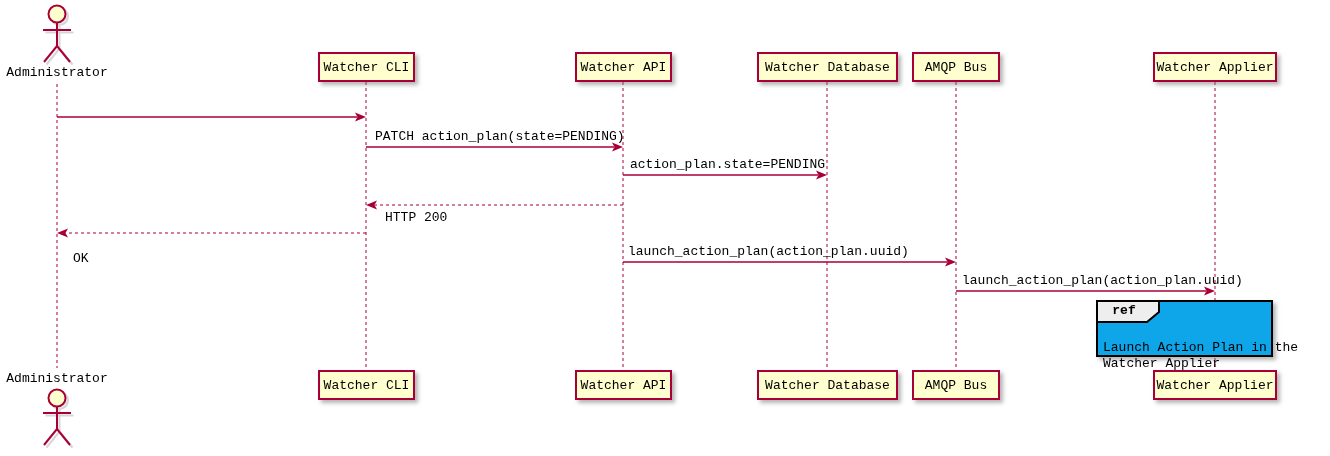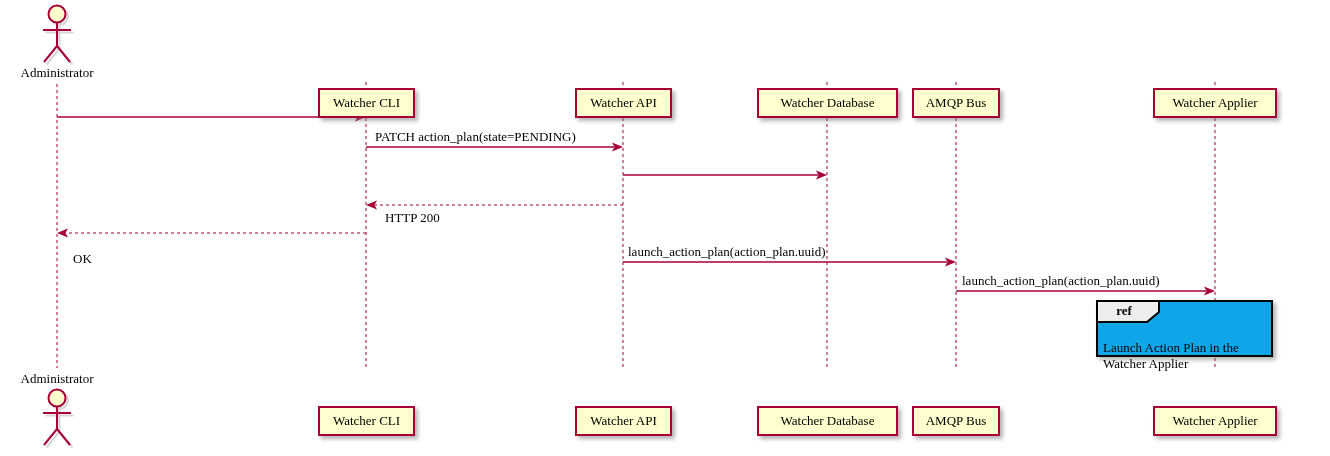--- a/index.html
+++ b/index.html
@@ -1,27 +1,27 @@
 <!DOCTYPE html>
 <html><head>
 <meta charset="utf-8">
 <style>
   html,body { margin:0; padding:0; background:#ffffff; }
   .canvas {
     position:relative; width:1330px; height:456px; background:#ffffff;
-    font-family:Liberation Serif, serif; font-size:13px; color:#000;
+    font-family:Liberation Mono, monospace; font-size:13px; color:#000;
     overflow:hidden;
   }
   .layer { position:absolute; left:0; top:0; z-index:1; }
   .pbox {
     position:absolute; height:30px; box-sizing:border-box;
     background:#FEFECE; border:2px solid #A80036;
     box-shadow:3px 3px 4px rgba(120,120,120,0.55);
     display:flex; align-items:center; justify-content:center;
-    z-index:2; font-size:13px; white-space:nowrap;margin-top:36px;
+    z-index:2; font-size:13px; white-space:nowrap;
   }
   .msg-label {
     position:absolute; white-space:nowrap; z-index:2; font-size:13px; color:#000;
   }
   .actor-label {
     position:absolute; text-align:center; z-index:2; font-size:13px; white-space:nowrap;
   }
   .ref-box {
     position:absolute; left:1096px; top:300px; width:177px; height:57px;
     box-sizing:border-box; background:#0ea5e9; border:2px solid #000;
@@ -141,20 +141,21 @@
     <span>Watcher Database</span>
   </div>
   <div class="pbox" style="left:912px; top:370px; width:88px;">
     <span>AMQP Bus</span>
   </div>
   <div class="pbox" style="left:1153px; top:370px; width:124px;">
     <span>Watcher Applier</span>
   </div>
 
   <div class="msg-label" style="left:375px; top:129px;text-align:right;">PATCH action_plan(state=PENDING)</div>
+  <div class="msg-label" style="left:630px; top:157px;">action_plan.state=PENDING</div>
   <div class="msg-label" style="left:385px; top:187px;margin-top:23px;">HTTP 200</div>
   <div class="msg-label" style="left:73px;  top:215px;margin-top:36px;">OK</div>
   <div class="msg-label" style="left:628px; top:244px;">launch_action_plan(action_plan.uuid)</div>
   <div class="msg-label" style="left:962px; top:273px;">launch_action_plan(action_plan.uuid)</div>
 
   <div class="ref-box">
     <svg class="ref-tab-svg" width="68" height="24">
       <path d="M1,1 H63 V12 L51,22 H1 Z" fill="#EEEEEE" stroke="#000000" stroke-width="2"></path>
     </svg>
     <div class="ref-keyword">ref</div>

